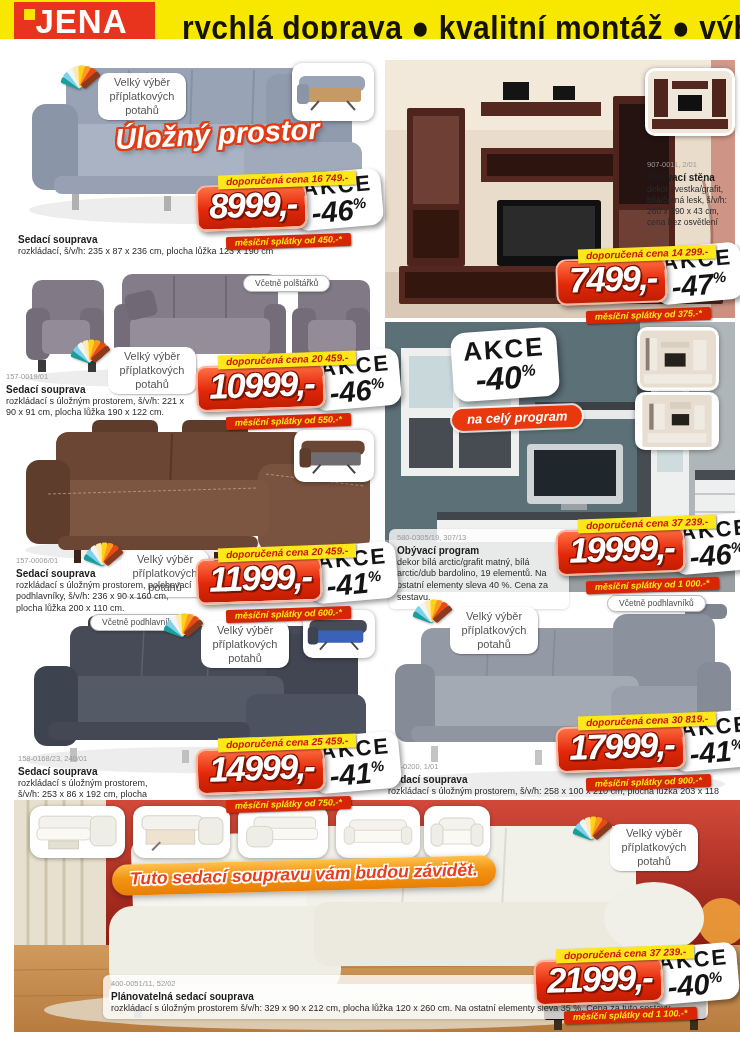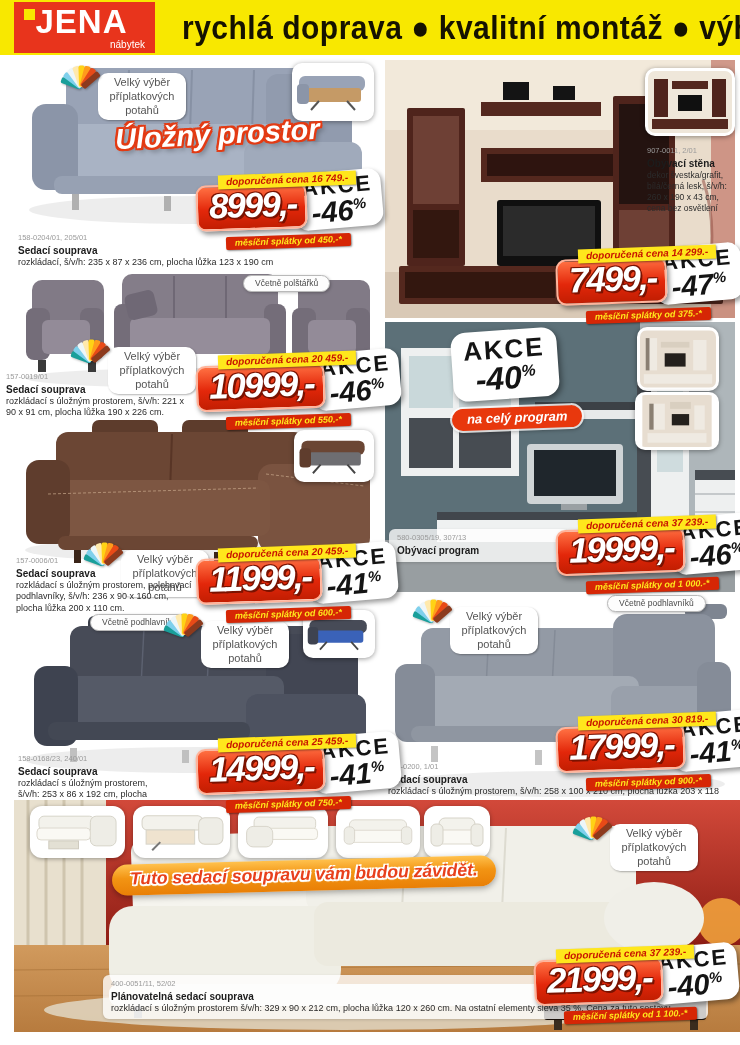--- a/index.html
+++ b/index.html
@@ -1,21 +1,21 @@
 <!DOCTYPE html>
 <html><head>
 <meta charset="utf-8">
 <style>
   * { margin:0; padding:0; box-sizing:border-box; }
   html,body { width:740px; height:1045px; }
   body { font-family:"Liberation Sans", sans-serif; background:#fff; position:relative; overflow:hidden; }
   .page { position:absolute; inset:0; background:#fff; }
 
   
-  .header { position:absolute; left:0; top:0; width:740px; height:55px; background:#f8e800; overflow:hidden; }
+  .header { position:absolute; left:0; top:0; width:740px; height:39px; background:#f8e800; overflow:hidden; }
   .logo { position:absolute; left:14px; top:2px; width:141px; height:51px; background:#e8341c; color:#fff; }
   .logo-mark { position:absolute; left:10px; top:7px; width:11px; height:11px; background:#f8e800; }
   .logo-brand { position:absolute; left:0; right:6px; top:3px; text-align:center; font-size:33px; font-weight:bold; letter-spacing:1px; line-height:1; }
   .logo-sub { position:absolute; right:10px; bottom:3px; font-size:10px; font-weight:normal; }
   .tagline { position:absolute; left:182px; top:9px; font-size:30px; font-weight:bold; color:#151200; white-space:nowrap; transform:scaleY(1.12); transform-origin:left top; letter-spacing:0.5px; }
 
   
   .photo { position:absolute; overflow:hidden; }
   .photo svg { width:100%; height:100%; display:block; }
 
@@ -140,21 +140,20 @@
       <div class="row">
         <div class="price-box"><span>8999,-</span></div>
         <div class="akce-box">
           <div class="akce">AKCE</div>
           <div class="disc"><span>-46</span><sup>%</sup></div>
         </div>
       </div>
       <div class="monthly">měsíční splátky od 450.-*</div>
     </div>
     <div class="pinfo" style="left:18px;top:233px;width:330px">
-      <div class="code">158-0204/01, 205/01</div>
       <div class="pname">Sedací souprava</div>
       <div class="pdesc">rozkládací, š/v/h: 235 x 87 x 236 cm, plocha lůžka 123 x 190 cm</div>
     </div>
   </section>
 
   <section>
     <div class="photo" style="left:14px;top:266px;width:366px;height:128px">
       <svg viewBox="0 0 366 128" preserveAspectRatio="none">
         <ellipse cx="183" cy="112" rx="172" ry="10" fill="#000" opacity="0.07"></ellipse>
         <rect x="18" y="14" width="72" height="50" rx="10" fill="#817a86"></rect>
@@ -219,21 +218,21 @@
         <div class="akce-box">
           <div class="akce">AKCE</div>
           <div class="disc"><span>-46</span><sup>%</sup></div>
         </div>
       </div>
       <div class="monthly">měsíční splátky od 550.-*</div>
     </div>
     <div class="pinfo" style="left:6px;top:372px;width:180px">
       <div class="code">157-0019/01</div>
       <div class="pname">Sedací souprava</div>
-      <div class="pdesc">rozkládací s úložným prostorem, š/v/h: 221 x 90 x 91 cm, plocha lůžka 190 x 226 cm.</div>
+      <div class="pdesc">rozkládací s úložným prostorem, š/v/h: 221 x 90 x 91 cm, plocha lůžka 190 x 122 cm.</div>
     </div>
   </section>
 
   <section>
     <div class="photo" style="left:14px;top:416px;width:366px;height:152px">
       <svg viewBox="0 0 366 152" preserveAspectRatio="none">
         <ellipse cx="183" cy="134" rx="172" ry="12" fill="#000" opacity="0.07"></ellipse>
         <rect x="78" y="4" width="66" height="20" rx="7" fill="#5d3c2c"></rect>
         <rect x="168" y="4" width="66" height="20" rx="7" fill="#5d3c2c"></rect>
         <rect x="42" y="16" width="250" height="62" rx="12" fill="#6b4634"></rect>
@@ -415,21 +414,21 @@
     <div class="inset" style="left:645px;top:68px;width:90px;height:68px">
       <svg viewBox="0 0 84 62">
         <rect width="84" height="62" fill="#efe7da"></rect>
         <rect x="6" y="8" width="14" height="38" fill="#4f241c"></rect>
         <rect x="64" y="8" width="14" height="38" fill="#4f241c"></rect>
         <rect x="24" y="10" width="36" height="8" fill="#54281e"></rect>
         <rect x="30" y="24" width="24" height="16" fill="#101010"></rect>
         <rect x="4" y="48" width="76" height="10" fill="#54281e"></rect>
       </svg>
     </div>
-    <div class="pinfo" style="left:647px;top:146px;width:90px;font-size:8.5px">
+    <div class="pinfo" style="left:647px;top:160px;width:90px;font-size:8.5px">
       <div class="code">907-0011, 2/01</div>
       <div class="pname">Obývací stěna</div>
       <div class="pdesc">dekor švestka/grafit, bílá/černá lesk, š/v/h: 260 x 190 x 43 cm, cena bez osvětlení</div>
     </div>
     <div class="ptag" style="left:556px;top:243px">
       <div class="rec">doporučená cena 14 299.-</div>
       <div class="row">
         <div class="price-box"><span>7499,-</span></div>
         <div class="akce-box">
           <div class="akce">AKCE</div>
@@ -490,20 +489,21 @@
         <rect x="8" y="10" width="5" height="30" fill="#8a7f72"></rect>
         <rect x="32" y="8" width="24" height="8" fill="#d9cfc0"></rect>
         <rect x="34" y="22" width="20" height="13" fill="#24201c"></rect>
         <rect x="60" y="12" width="12" height="28" fill="#efeae2"></rect>
         <rect x="6" y="44" width="68" height="11" fill="#efeae2"></rect>
       </svg>
     </div>
     <div class="pinfo onphoto" style="left:389px;top:529px;width:180px">
       <div class="code">580-0305/19, 307/13</div>
       <div class="pname">Obývací program</div>
+      <div class="pdesc">dekor bílá arctic/grafit matný, bílá arctic/dub bardolino, 19 elementů. Na ostatní elementy sleva 40 %. Cena za sestavu.</div>
     </div>
     <div class="ptag" style="left:556px;top:513px">
       <div class="rec">doporučená cena 37 239.-</div>
       <div class="row">
         <div class="price-box"><span>19999,-</span></div>
         <div class="akce-box">
           <div class="akce">AKCE</div>
           <div class="disc"><span>-46</span><sup>%</sup></div>
         </div>
       </div>

